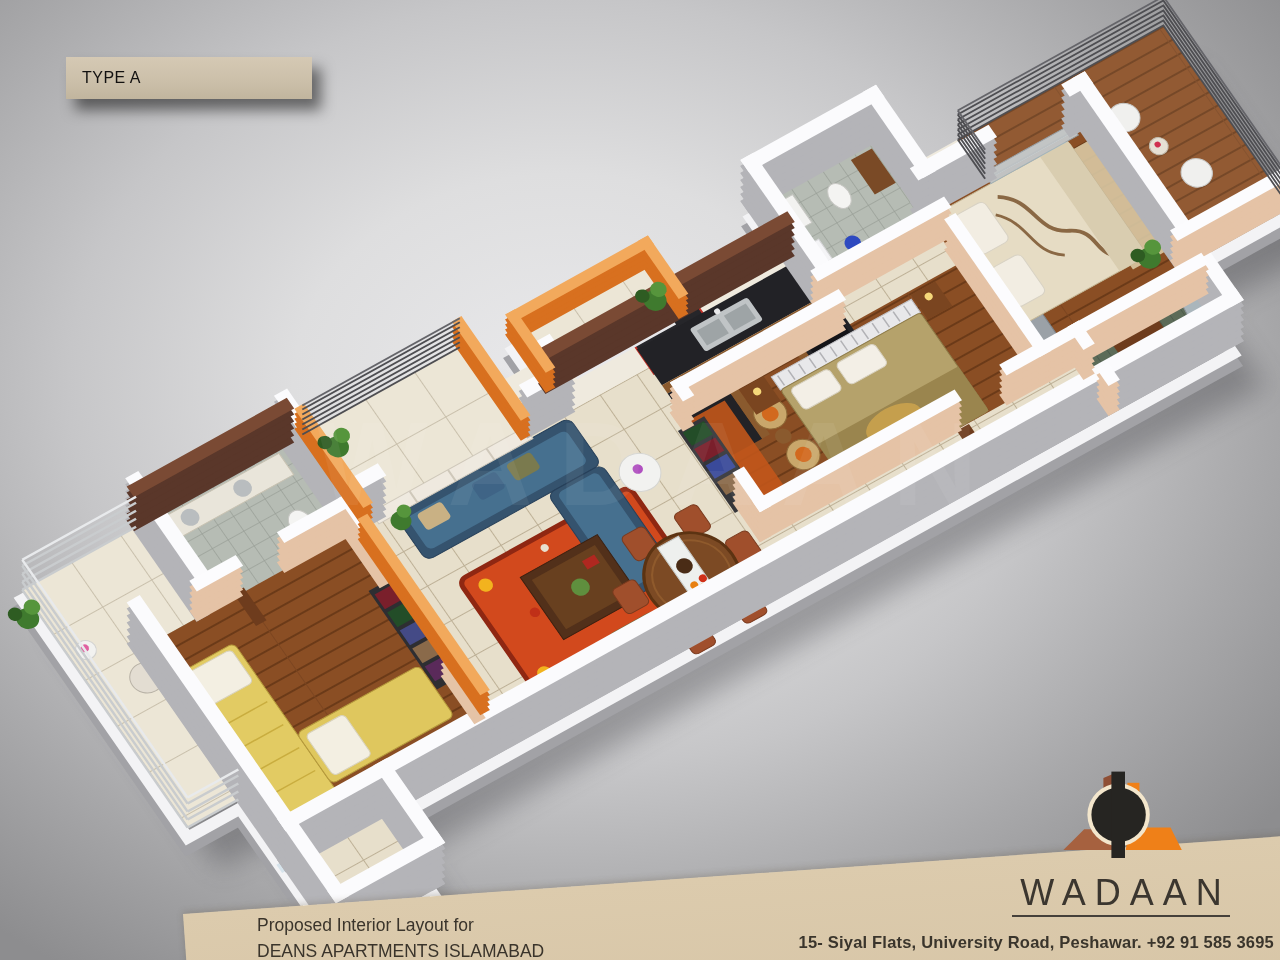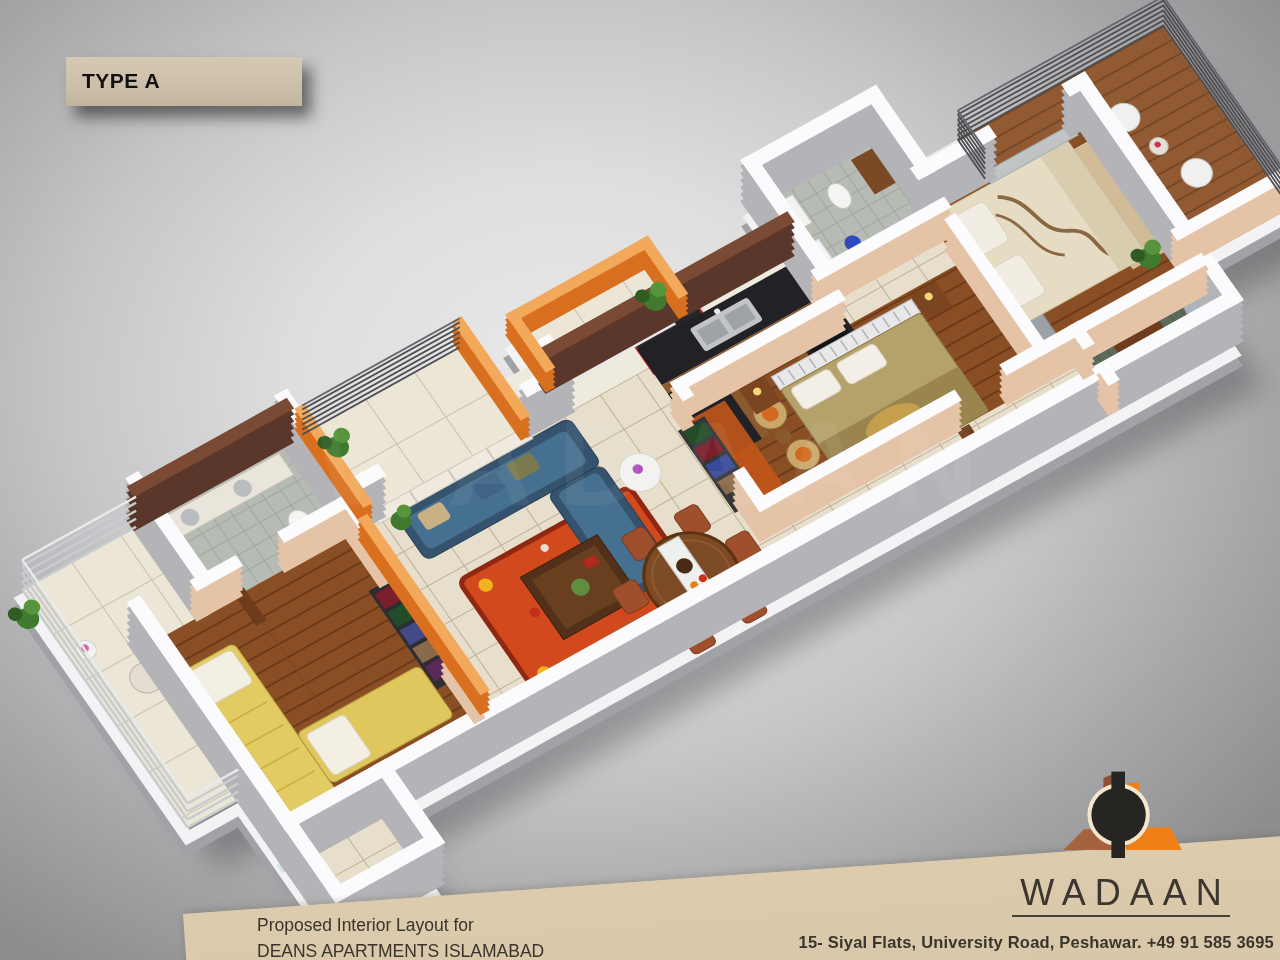--- a/index.html
+++ b/index.html
@@ -6,22 +6,22 @@
   body{
     width:1280px;height:960px;position:relative;overflow:hidden;
     font-family:"Liberation Sans", sans-serif;
     background:radial-gradient(ellipse 900px 700px at 44% 40%, #e9e9eb 0%, #dededf 30%, #c6c6c8 55%, #a8a8aa 78%, #8d8d8f 100%);
   }
   #plan-svg{position:absolute;left:0;top:0;}
   
   .type-label{
     position:absolute;left:66px;top:57px;
     background:linear-gradient(180deg,#d5c9b4 0%,#cbbfa9 60%,#c1b59e 100%);
-    color:#131110;font-size:21px;font-weight:bold;letter-spacing:.5px;
-    line-height:1.45;padding:9px 24px 10px 16px;min-width:196px;
+    color:#131110;font-size:16px;font-weight:normal;letter-spacing:.5px;
+    line-height:1.45;padding:9px 34px 10px 16px;min-width:196px;
     box-shadow:9px 11px 14px rgba(0,0,0,.5);
   }
   
   .beige-band{
     position:absolute;left:183px;top:914px;width:1400px;height:220px;
     background:linear-gradient(180deg,#dccbad 0%,#d5c3a4 100%);
     transform:rotate(-4.05deg);transform-origin:0 0;
     box-shadow:0 -2px 6px rgba(90,80,60,.25);
   }
   .caption{
@@ -489,13 +489,13 @@
     <polygon points="86,100 90,72 142,72 156,100" fill="#ef8018"></polygon>
     <rect x="88" y="16" width="15" height="78" fill="#ef8018"></rect>
     <polygon points="58,10 72,4 72,28 58,30" fill="#8f4f35"></polygon>
     <circle cx="77" cy="56" r="39" fill="#f3e6cc"></circle>
     <circle cx="77" cy="56" r="34" fill="#262522"></circle>
     <rect x="68" y="2" width="17" height="108" fill="#262522"></rect>
   </svg>
   <div class="brand-name">WADAAN</div>
   <div class="brand-rule"></div>
 </div>
-<div class="brand-address">15- Siyal Flats, University Road, Peshawar. +49 91 585 3695</div>
+<div class="brand-address">15- Siyal Flats, University Road, Peshawar. +92 91 585 3695</div>
 
 </body></html>

